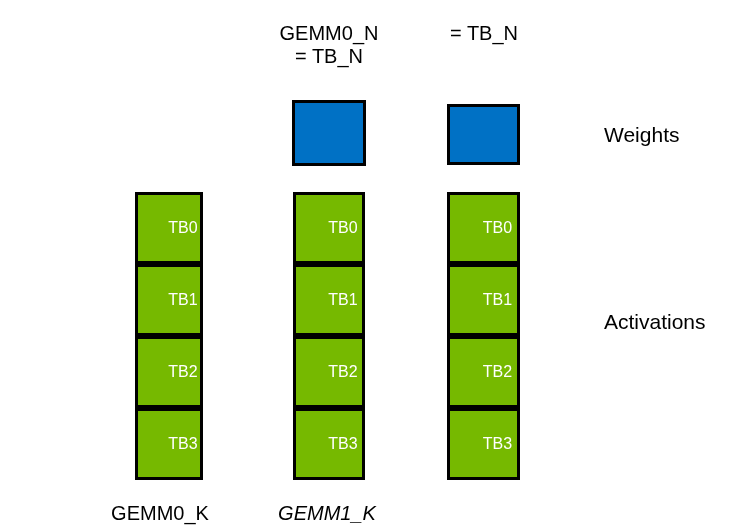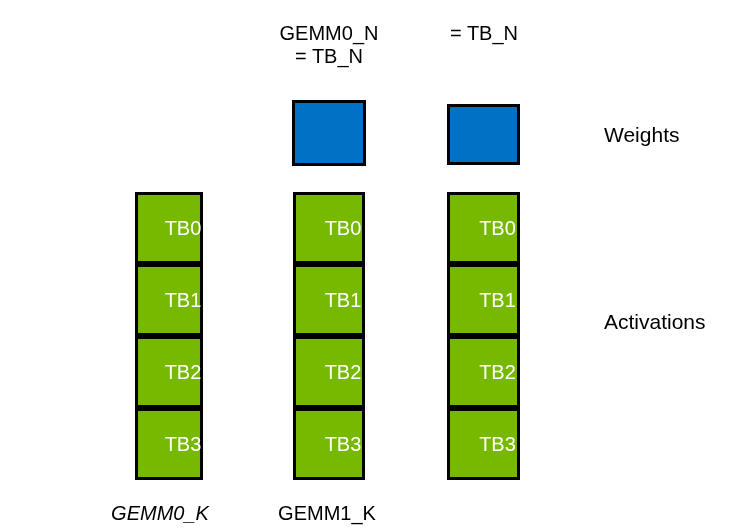--- a/index.html
+++ b/index.html
@@ -44,27 +44,27 @@
 
   .tb {
     height: 72px;
     box-sizing: border-box;
     border: 3px solid var(--border, #000);
     background: var(--green, #76B900);
     display: flex;
     align-items: center;
     justify-content: center;
     color: var(--text_light, #fff);
-    font-size: 20px;
+    font-size: 16px;
     padding-left: 28px;
   }
 
   .gemm-m { left: 19px; top: 307px; }
-  .gemm0-k { left: 160px; top: 489px; font-style: italic; }
-  .gemm1-k { left: 327px; top: 489px; }
+  .gemm0-k { left: 160px; top: 489px; }
+  .gemm1-k { left: 327px; top: 489px; font-style: italic; }
   .weights { left: 604px; top: 110px; }
   .activations { left: 604px; top: 297px; }
 </style>
 </head>
 <body>
 
 <div class="canvas">
 
   <div class="label hdr" style="left:329px; top:9px;">
     <span>GEMM0_N</span>

